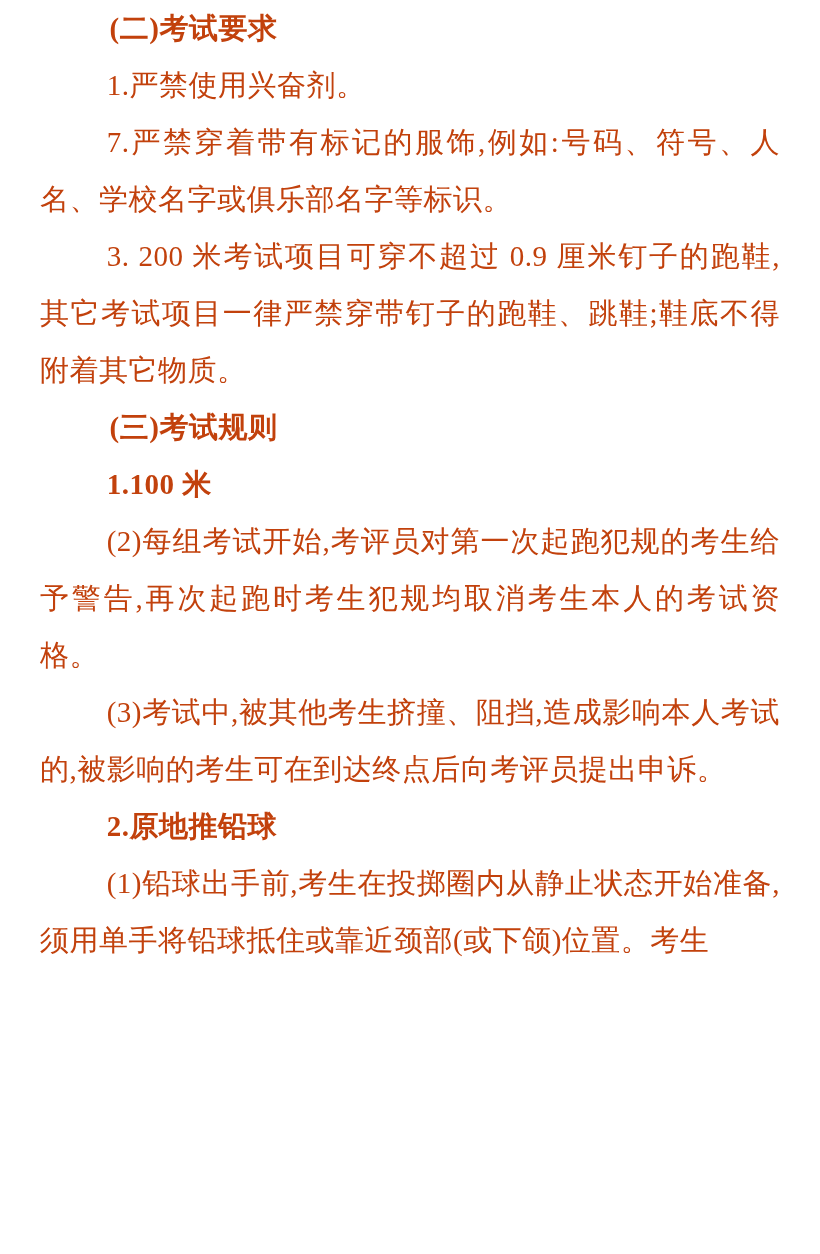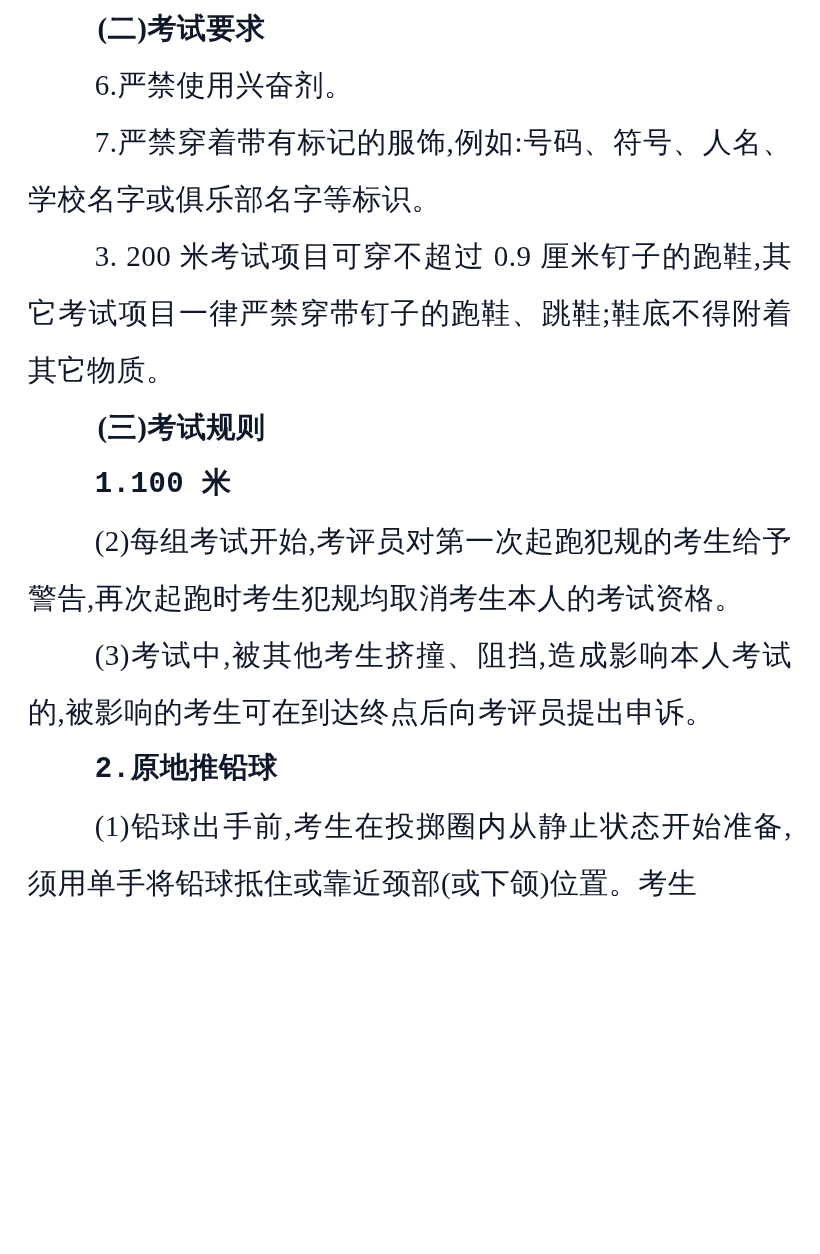--- a/index.html
+++ b/index.html
@@ -7,51 +7,50 @@
     padding: 0;
     background: #ffffff;
   }
   .doc-page {
     position: relative;
     width: 820px;
     height: 1254px;
     margin: 0 auto;
     background: #ffffff;
     box-sizing: border-box;
-    padding: 0 28px;
+    padding: 0 40px;
     overflow: hidden;
-    color: #0f172a;
+    color: #c2410c;
     font-family: "Liberation Serif", "DejaVu Serif", serif;
     font-size: 29px;
     line-height: 57px;
   }
   .para {
     margin: 0;
     padding: 0;
     text-align: justify;
     text-justify: inter-ideograph;
     text-indent: 2.3em;
     letter-spacing: 0.5px;
   }
   .para.heading {
     font-weight: 700;
     text-indent: 2.4em;
   }
   .para.subheading {
     font-weight: 700;
     text-indent: 2.3em;
-    font-family: Liberation Mono, monospace;
   }
 </style>
 </head>
 <body>
 
 <div class="doc-page">
   <p class="para heading">(二)考试要求</p>
-  <p class="para">6.严禁使用兴奋剂。</p>
+  <p class="para">1.严禁使用兴奋剂。</p>
   <p class="para">7.严禁穿着带有标记的服饰,例如:号码、符号、人名、学校名字或俱乐部名字等标识。</p>
   <p class="para">3. 200 米考试项目可穿不超过 0.9 厘米钉子的跑鞋,其它考试项目一律严禁穿带钉子的跑鞋、跳鞋;鞋底不得附着其它物质。</p>
   <p class="para heading">(三)考试规则</p>
   <p class="para subheading">1.100 米</p>
   <p class="para">(2)每组考试开始,考评员对第一次起跑犯规的考生给予警告,再次起跑时考生犯规均取消考生本人的考试资格。</p>
   <p class="para">(3)考试中,被其他考生挤撞、阻挡,造成影响本人考试的,被影响的考生可在到达终点后向考评员提出申诉。</p>
   <p class="para subheading">2.原地推铅球</p>
   <p class="para">(1)铅球出手前,考生在投掷圈内从静止状态开始准备,须用单手将铅球抵住或靠近颈部(或下颌)位置。考生</p>
 </div>
 

